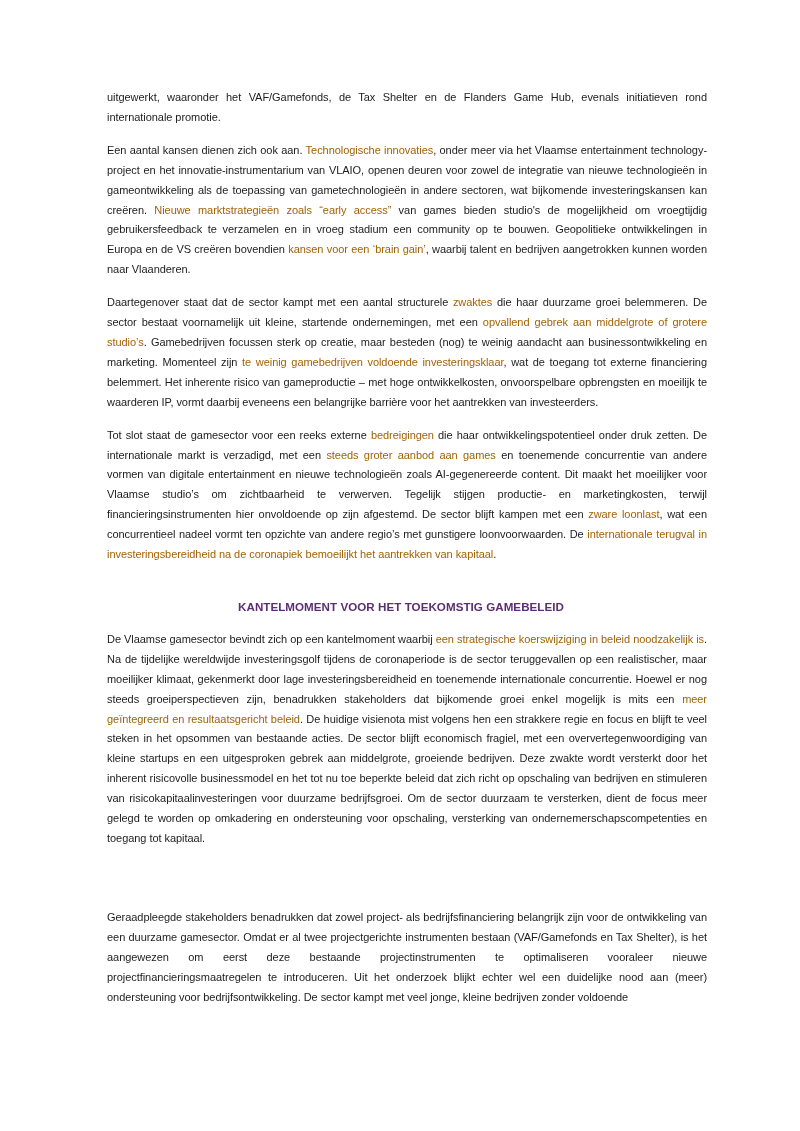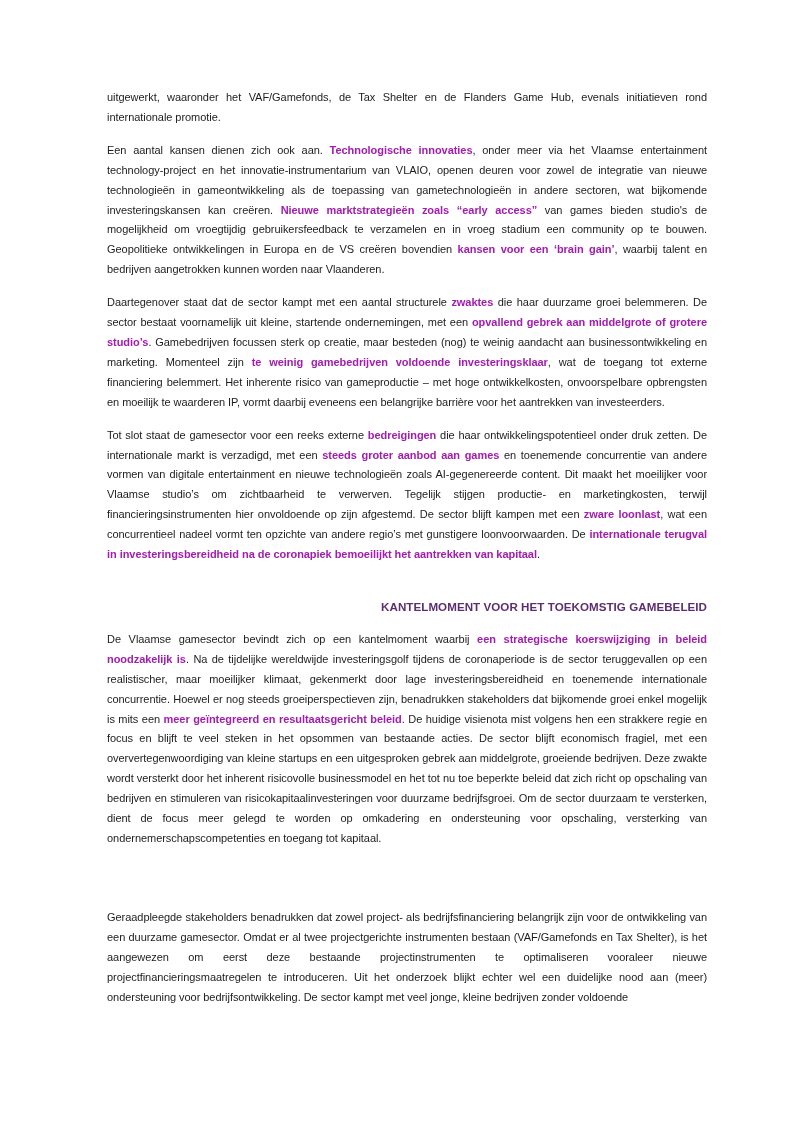--- a/index.html
+++ b/index.html
@@ -31,32 +31,32 @@
     font-size: 11px;
     line-height: 19.9px;
     text-align: justify;
     text-justify: inter-word;
     color: #1c1c1c;
     letter-spacing: -0.05px;
     -webkit-hyphens: none;
     hyphens: none;
   }
   p.body-par b, p.body-par strong {
-    font-weight: 700;
-    color: #a21caf;
+    font-weight: 400;
+    color: #a16207;
   }
   h2.section-heading {
     margin: 0;
     font-size: 11.6px;
     line-height: 16px;
     font-weight: 700;
     color: #5c2d72;
     letter-spacing: 0.05px;
     text-transform: uppercase;
-    text-align: right;
+    text-align: center;
   }
   .spacer-before-heading { height: 21px; }
   .spacer-after-heading  { height: 15px; }
   .spacer-before-heading-2 { height: 31px; }
 
   
   .footer {
     position: absolute;
     left: 0;
     top: 1040px;

